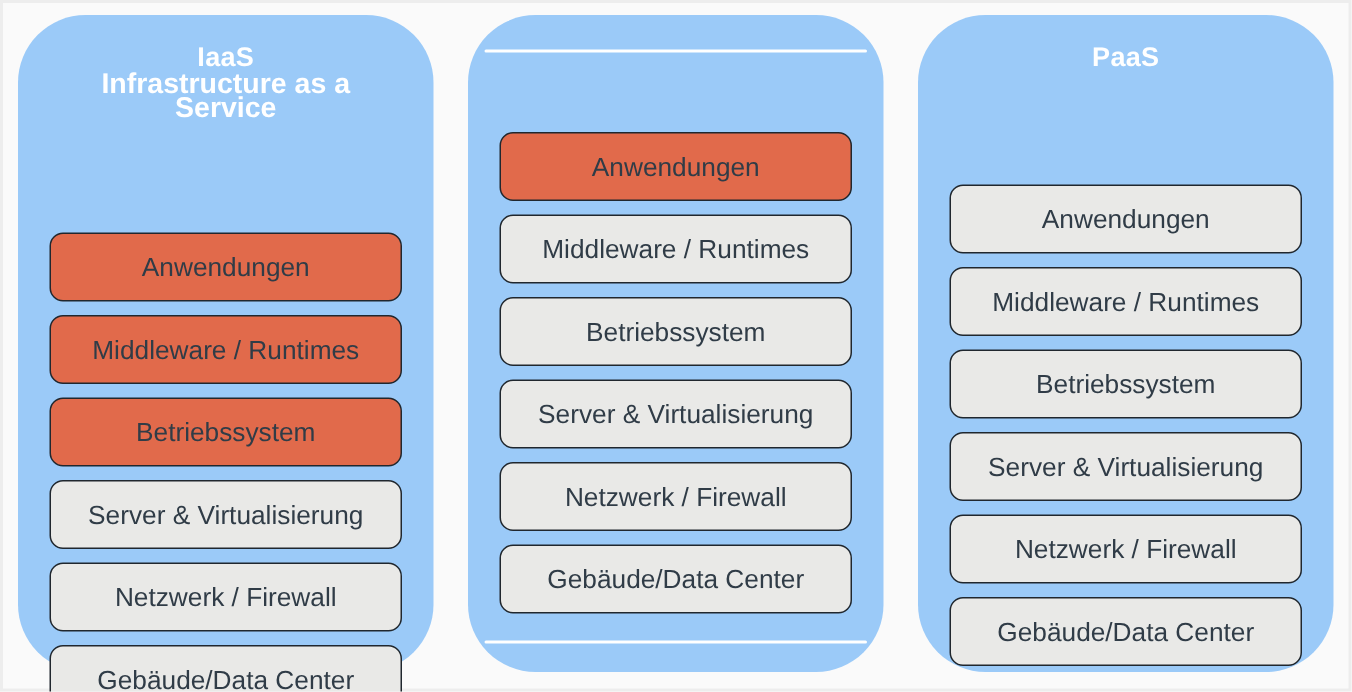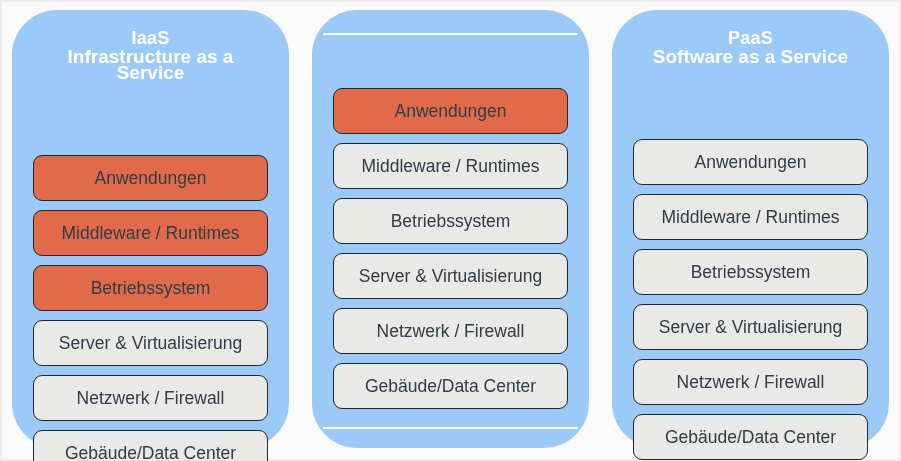--- a/index.html
+++ b/index.html
@@ -80,21 +80,20 @@
       <div class="layer">Server &amp; Virtualisierung</div>
       <div class="layer">Netzwerk / Firewall</div>
       <div class="layer">Gebäude/Data Center</div>
     </div>
     <div class="rule bottom"></div>
   </section>
 
   <section class="panel">
     <header class="panel-header">
       <div class="panel-title">PaaS</div>
-      <div class="panel-subtitle">Software as a Service</div>
     </header>
     <div class="rule"></div>
     <div class="layers">
       <div class="layer">Anwendungen</div>
       <div class="layer">Middleware / Runtimes</div>
       <div class="layer">Betriebssystem</div>
       <div class="layer">Server &amp; Virtualisierung</div>
       <div class="layer">Netzwerk / Firewall</div>
       <div class="layer">Gebäude/Data Center</div>
     </div>

